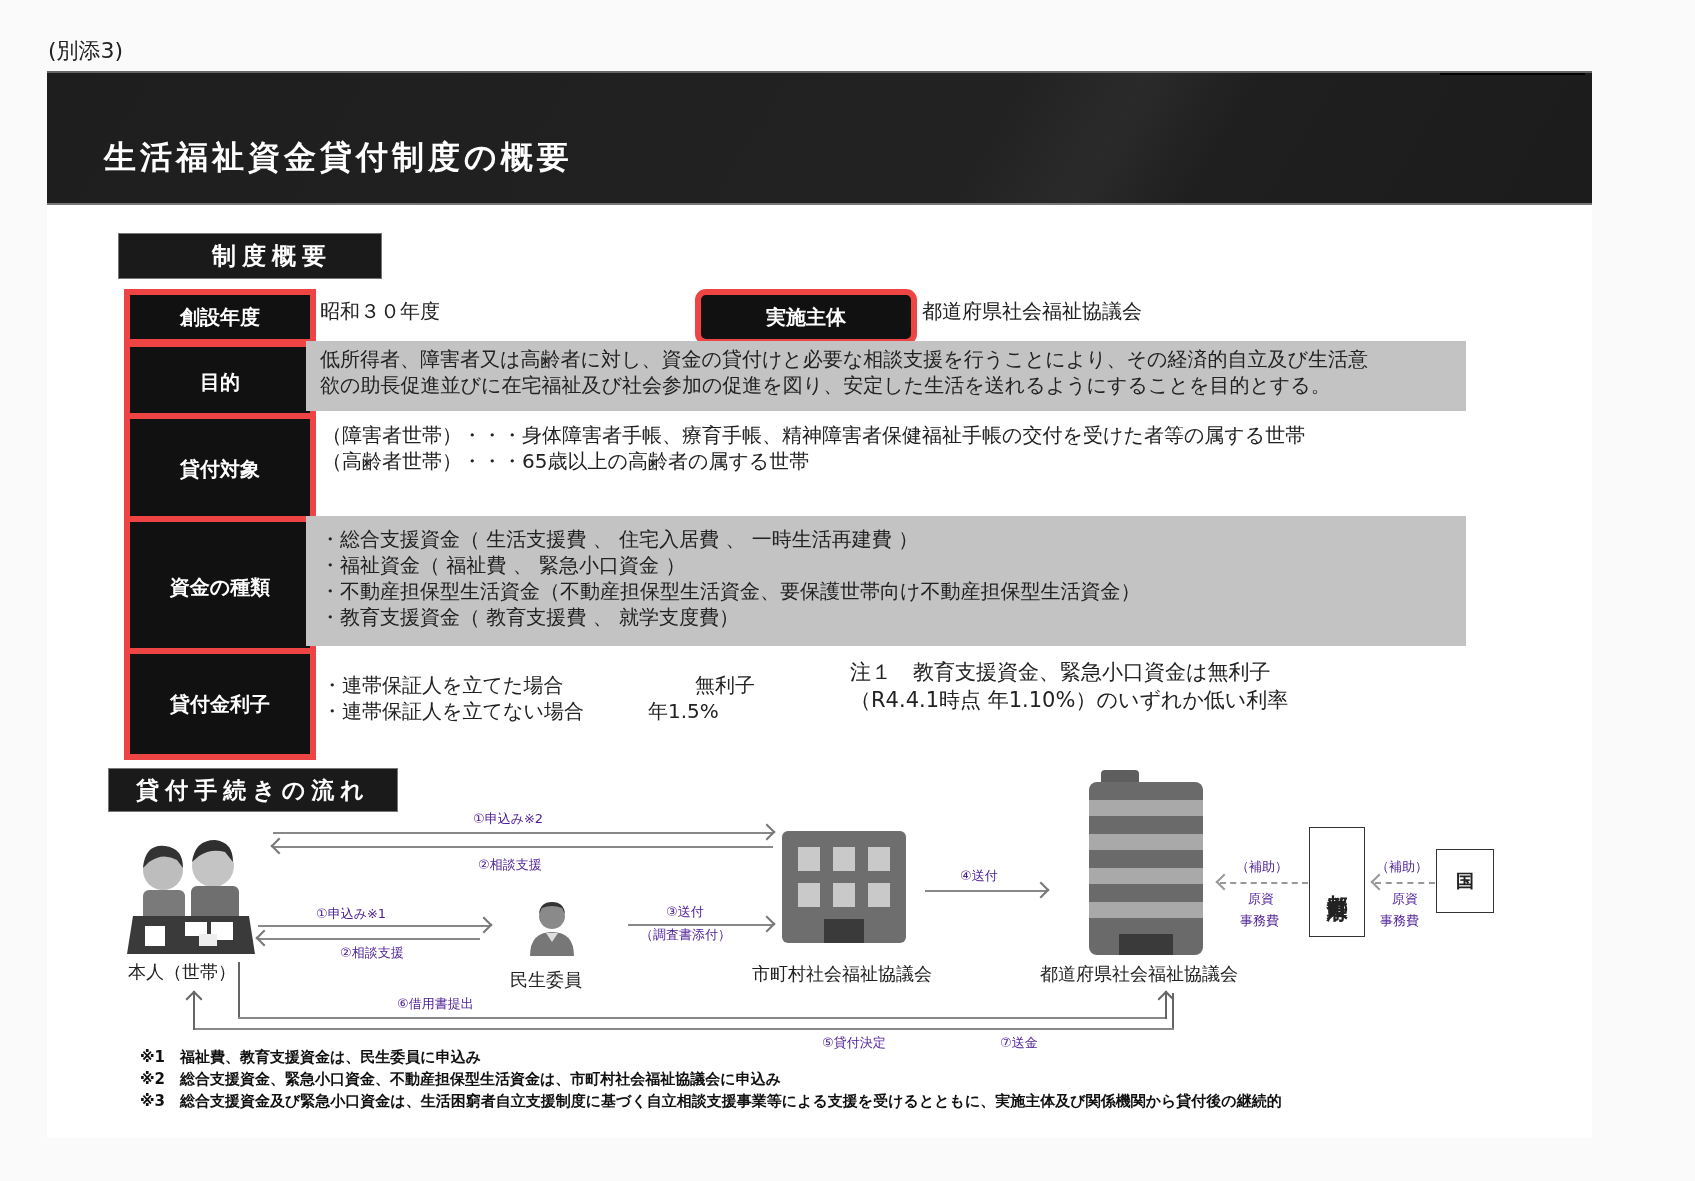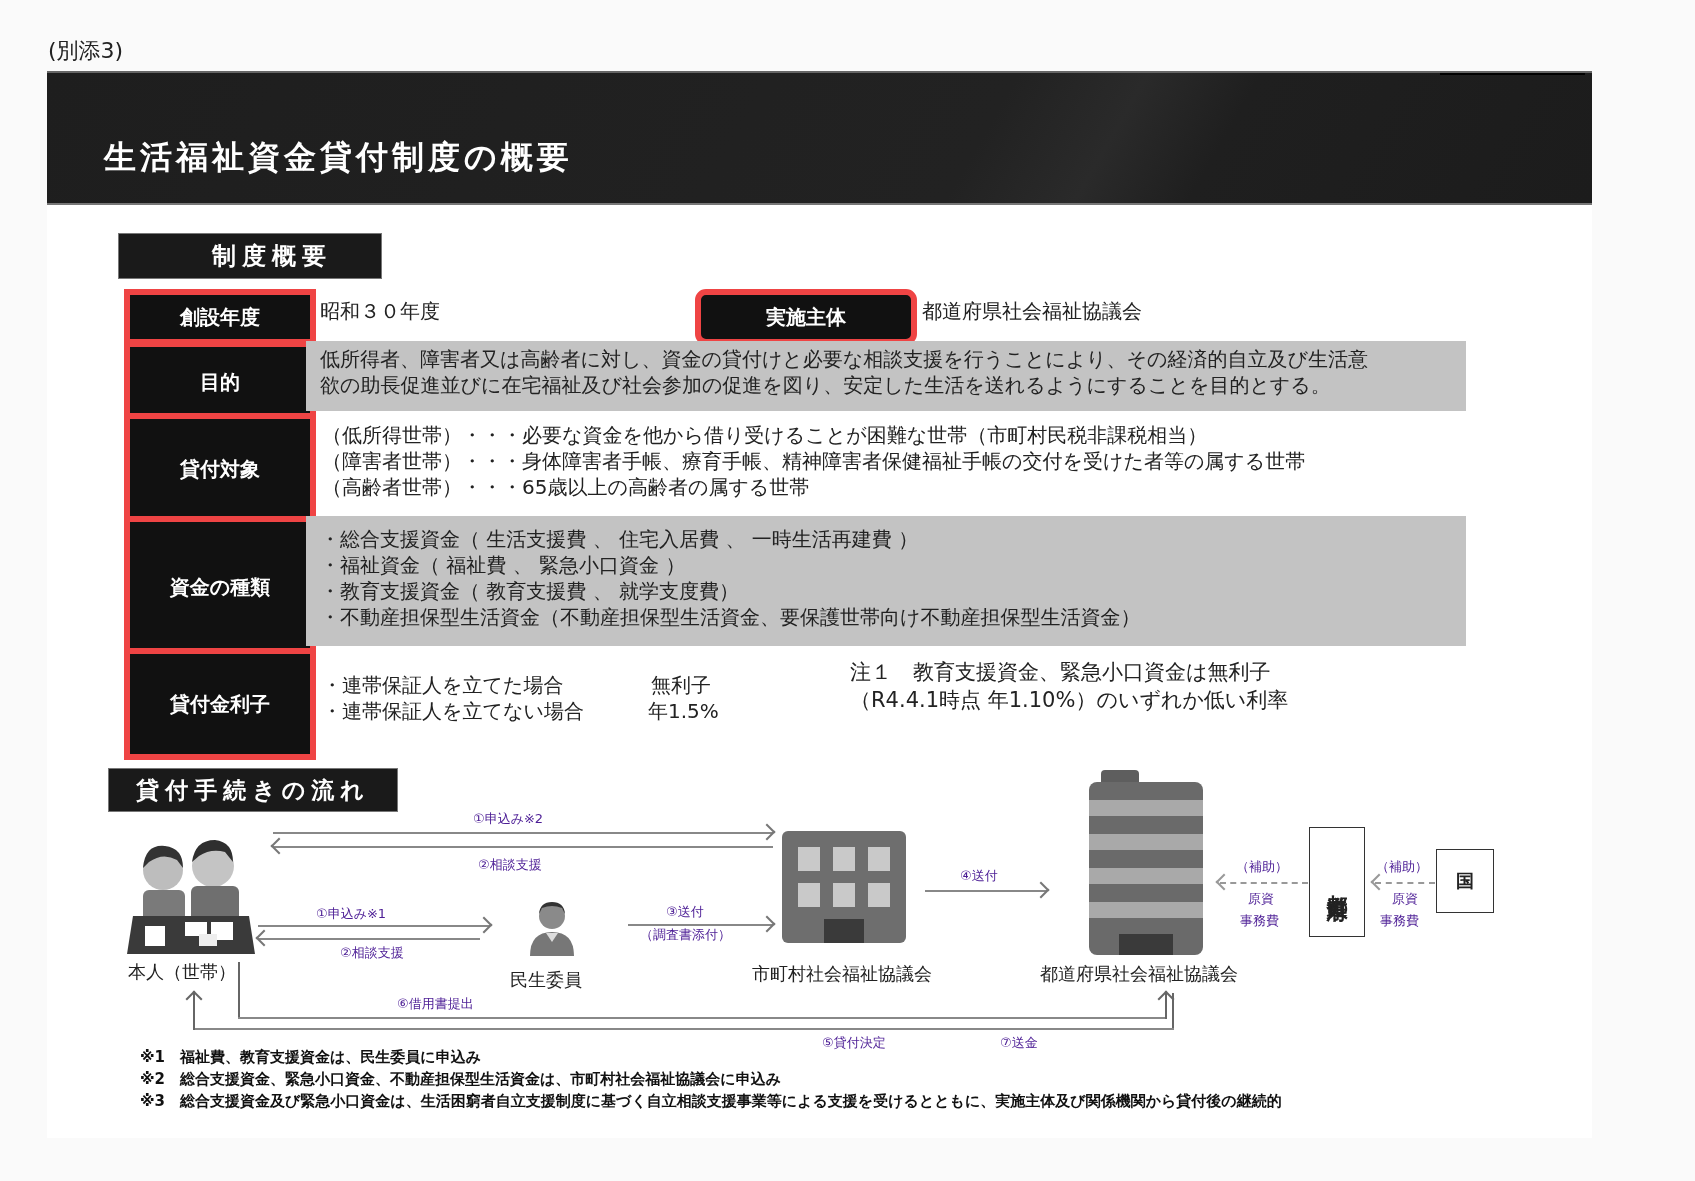--- a/index.html
+++ b/index.html
@@ -70,41 +70,40 @@
 
 <div class="abs cell-head" style="left:124px;top:341px;width:180px;height:70px;">目的</div>
 <div class="abs row-bg-gray" style="left:306px;top:341px;width:1160px;height:70px;"></div>
 <div class="abs cell-text" style="left:320px;top:346px;">
   <div>低所得者、障害者又は高齢者に対し、資金の貸付けと必要な相談支援を行うことにより、その経済的自立及び生活意</div>
   <div>欲の助長促進並びに在宅福祉及び社会参加の促進を図り、安定した生活を送れるようにすることを目的とする。</div>
 </div>
 
 <div class="abs cell-head" style="left:124px;top:413px;width:180px;height:100px;">貸付対象</div>
 <div class="abs cell-text" style="left:322px;top:422px;">
-  <div>（低所得世帯）・・・必要な資金を他から借り受けることが困難な世帯（市町村民税非課税相当）</div>
   <div>（障害者世帯）・・・身体障害者手帳、療育手帳、精神障害者保健福祉手帳の交付を受けた者等の属する世帯</div>
   <div>（高齢者世帯）・・・65歳以上の高齢者の属する世帯</div>
 </div>
 
 <div class="abs cell-head" style="left:124px;top:516px;width:180px;height:130px;">資金の種類</div>
 <div class="abs row-bg-gray" style="left:306px;top:516px;width:1160px;height:130px;"></div>
 <div class="abs cell-text" style="left:320px;top:526px;">
   <div>・総合支援資金（ 生活支援費 、 住宅入居費 、 一時生活再建費 ）</div>
   <div>・福祉資金（ 福祉費 、 緊急小口資金 ）</div>
+  <div>・不動産担保型生活資金（不動産担保型生活資金、要保護世帯向け不動産担保型生活資金）</div>
   <div>・教育支援資金（ 教育支援費 、 就学支度費）</div>
-  <div>・不動産担保型生活資金（不動産担保型生活資金、要保護世帯向け不動産担保型生活資金）</div>
 </div>
 
 <div class="abs cell-head" style="left:124px;top:648px;width:180px;height:100px;">貸付金利子</div>
 <div class="abs cell-text" style="left:322px;top:672px;">
   <div>・連帯保証人を立てた場合</div>
   <div>・連帯保証人を立てない場合</div>
 </div>
 <div class="abs cell-text" style="left:648px;top:672px;">
-  <div style="padding-left:3px;">無利子</div>
+  <div style="padding-left:3px;margin-left:44px;">無利子</div>
   <div>年1.5%</div>
 </div>
 <div class="abs cell-text" style="left:850px;top:658px;line-height:28px;font-size:21px;">
   <div>注１　教育支援資金、緊急小口資金は無利子</div>
   <div>（R4.4.1時点 年1.10%）のいずれか低い利率</div>
 </div>
 
 <div class="abs sec-head" style="left:108px;top:768px;width:288px;height:42px;font-size:23px;">貸付手続きの流れ</div>
 
 <div class="abs" style="left:125px;top:830px;width:132px;height:124px;">

